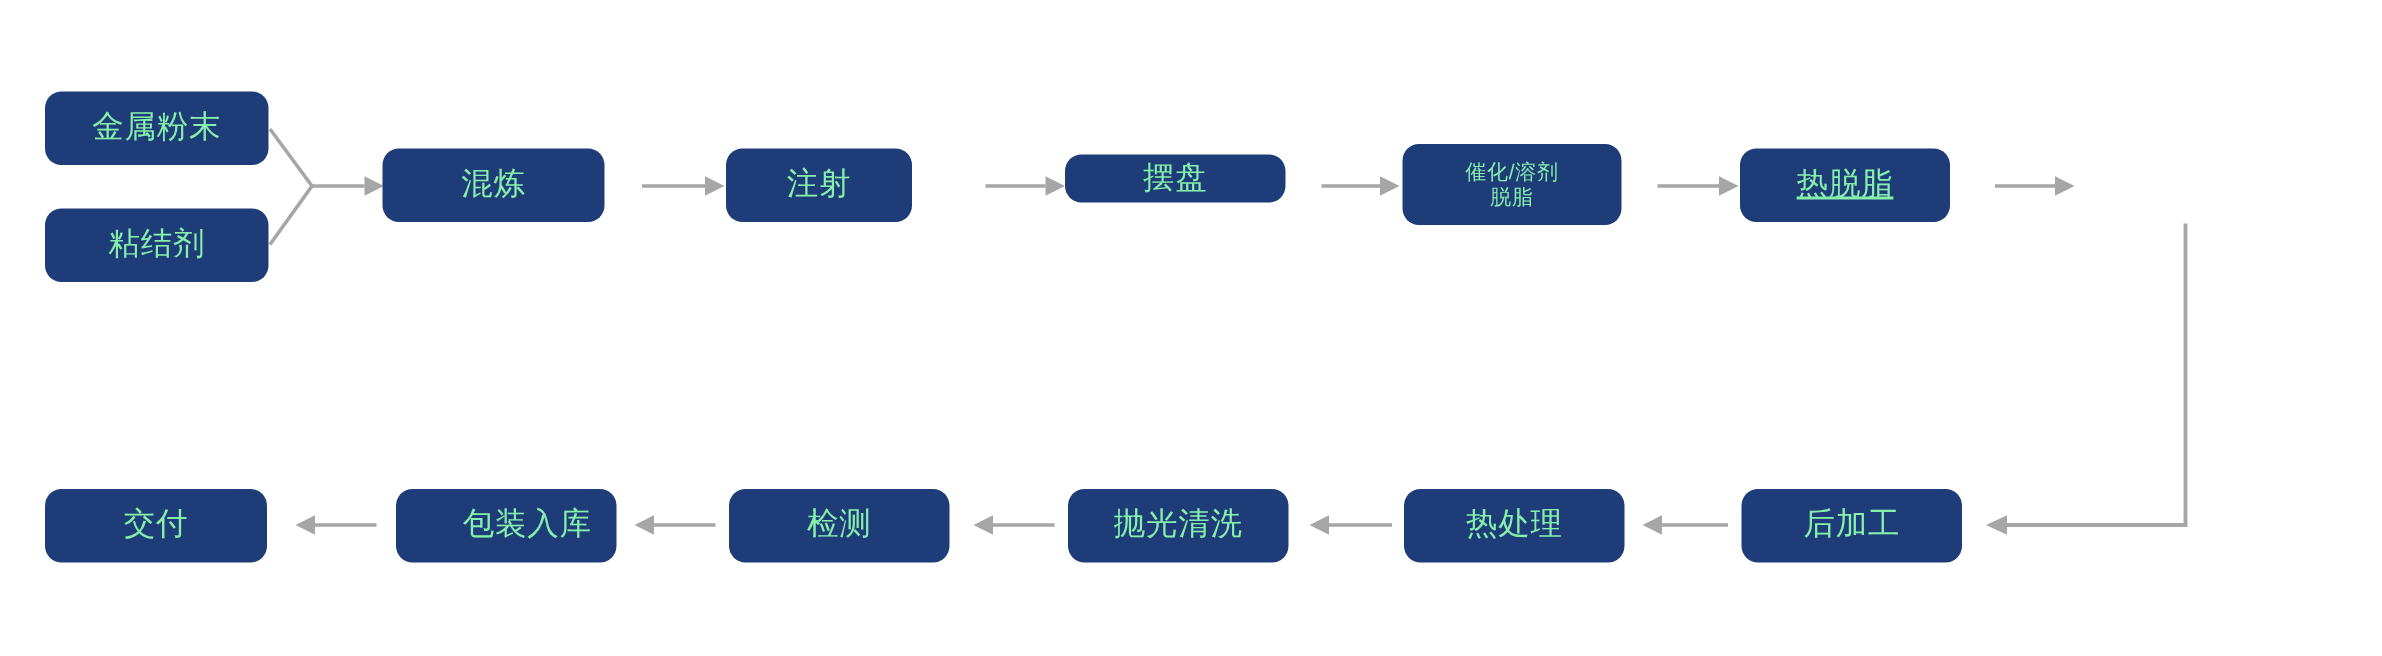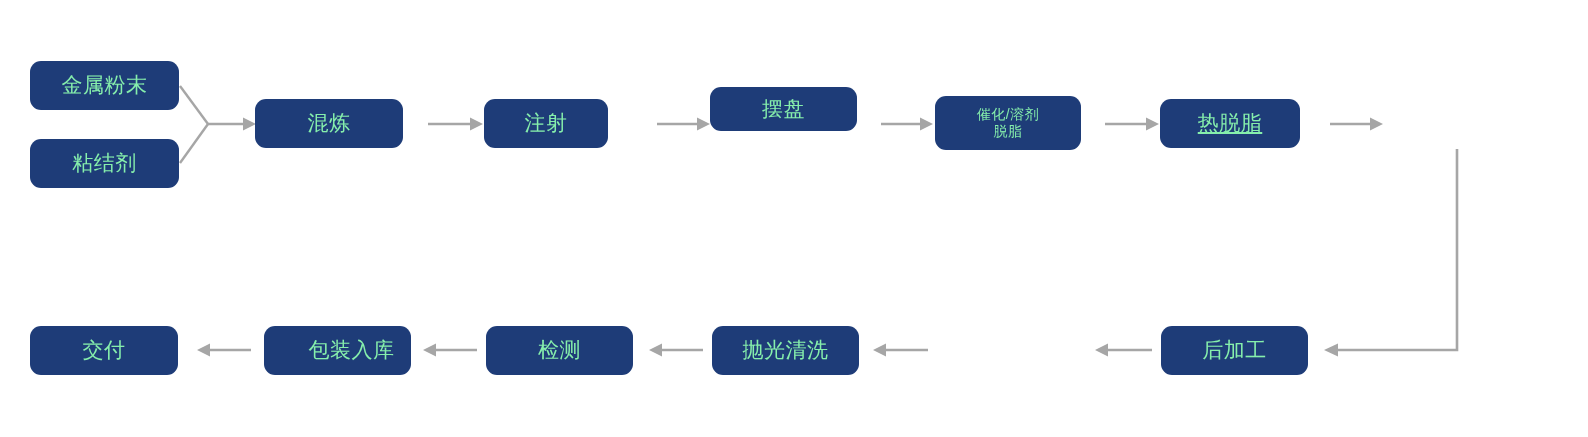--- a/index.html
+++ b/index.html
@@ -140,30 +140,31 @@
   </svg>
 
   <div class="node" style="left:30px; top:61px; width:149px; height:49px;">金属粉末</div>
 
   <div class="node" style="left:30px; top:139px; width:149px; height:49px;">粘结剂</div>
 
   <div class="node" style="left:255px; top:99px; width:148px; height:49px;">混炼</div>
 
   <div class="node" style="left:484px; top:99px; width:124px; height:49px;">注射</div>
 
-  <div class="node" style="left:710px; top:87px; width:147px; height:44px;">摆盘</div>
+  <div class="node" style="left:710px; top:103px; width:147px; height:32px;">摆盘</div>
 
   <div class="node two-line" style="left:935px; top:96px; width:146px; height:54px;">催化/溶剂
 脱脂</div>
 
   <div class="node" style="left:1160px; top:99px; width:140px; height:49px;text-decoration:underline;">热脱脂</div>
 
 
   <div class="node" style="left:1161px; top:326px; width:147px; height:49px;">后加工</div>
 
+  <div class="node" style="left:936px; top:326px; width:147px; height:49px;">热处理</div>
 
   <div class="node" style="left:712px; top:326px; width:147px; height:49px;">抛光清洗</div>
 
   <div class="node" style="left:486px; top:326px; width:147px; height:49px;">检测</div>
 
   <div class="node" style="left:264px; top:326px; width:147px; height:49px;padding-left:28px;">包装入库</div>
 
   <div class="node" style="left:30px; top:326px; width:148px; height:49px;">交付</div>
 
 </div>

